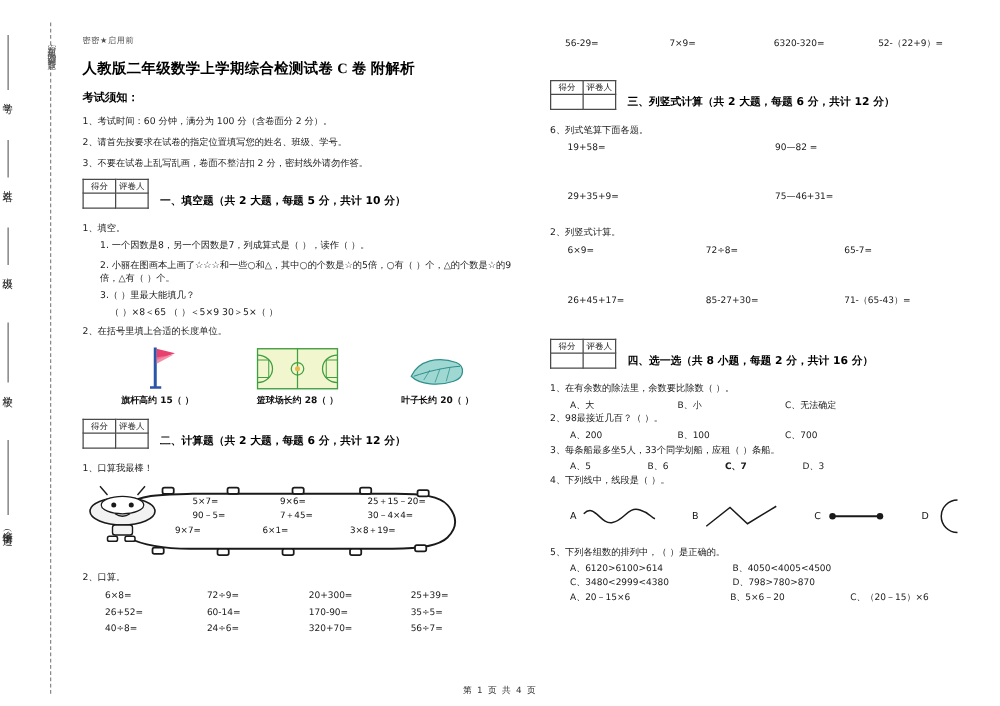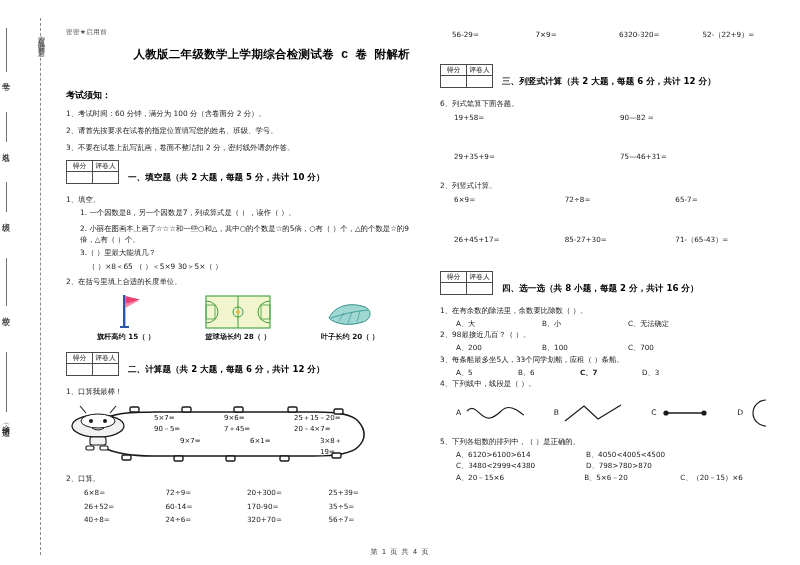--- a/index.html
+++ b/index.html
@@ -88,25 +88,25 @@
   .secret-mark {
     font-size: 6.5px;
     color: #4d4d4d;
     letter-spacing: .5px;
     margin: 12px 0 10px 0;
     font-family: "DejaVu Sans", "Liberation Sans", sans-serif;
   }
   .doc-title {
     font-size: 11.5px;
     font-weight: bold;
-    text-align: right;
+    text-align: left;
     letter-spacing: .3px;
-    margin: 0 0 27px 0;
+    margin: 0 0 10px 0;
     color: #000;
-    font-family: Liberation Mono, monospace;
+    font-family: Liberation Serif, serif;
   }
   .notice-head {
     font-size: 9px;
     font-weight: bold;
     margin: 0 0 7px 0;
     color: #000;
     font-family: "DejaVu Sans", "Liberation Sans", sans-serif;
   }
   .notice-line {
     font-size: 7.4px;
@@ -203,21 +203,21 @@
     left: 88px;
     top: 12px;
     width: 210px;
     display: grid;
     grid-template-columns: repeat(3, 1fr);
     font-size: 7px;
     line-height: 1.65;
     color: #111;
     font-family: "DejaVu Sans", "Liberation Sans", sans-serif;
   }
-  .worm-text .w-off { transform: translateX(-14px); margin-left: 40px; }
+  .worm-text .w-off { transform: translateX(-14px); }
 
   
   .lines-row {
     display: flex;
     align-items: center;
     justify-content: space-between;
     height: 42px;
     padding: 0 10px 0 16px;
     margin: 2px 0;
   }
@@ -409,21 +409,21 @@
           <rect x="24" y="36" width="16" height="8" rx="2" fill="#f4f4f4" stroke="#1a1a1a" stroke-width="1.1"></rect>
           <rect x="20" y="45" width="8" height="4" rx="1.5" fill="#fff" stroke="#1a1a1a" stroke-width="1.2"></rect>
           <rect x="34" y="45" width="8" height="4" rx="1.5" fill="#fff" stroke="#1a1a1a" stroke-width="1.2"></rect>
         </svg>
         <div class="worm-text">
           <span>5×7=</span>
           <span>9×6=</span>
           <span>25＋15－20=</span>
           <span>90－5=</span>
           <span>7＋45=</span>
-          <span>20－4×7=</span>
+          <span>30－4×4=</span>
           <span class="w-off">9×7=</span>
           <span class="w-off">6×1=</span>
           <span class="w-off">3×8＋19=</span>
         </div>
       </div>
 
       <div class="q q-main" style="margin-top:6px;">2、口算。</div>
       <div class="calcgrid g4">
         <span>6×8=</span>
         <span>72÷9=</span>

